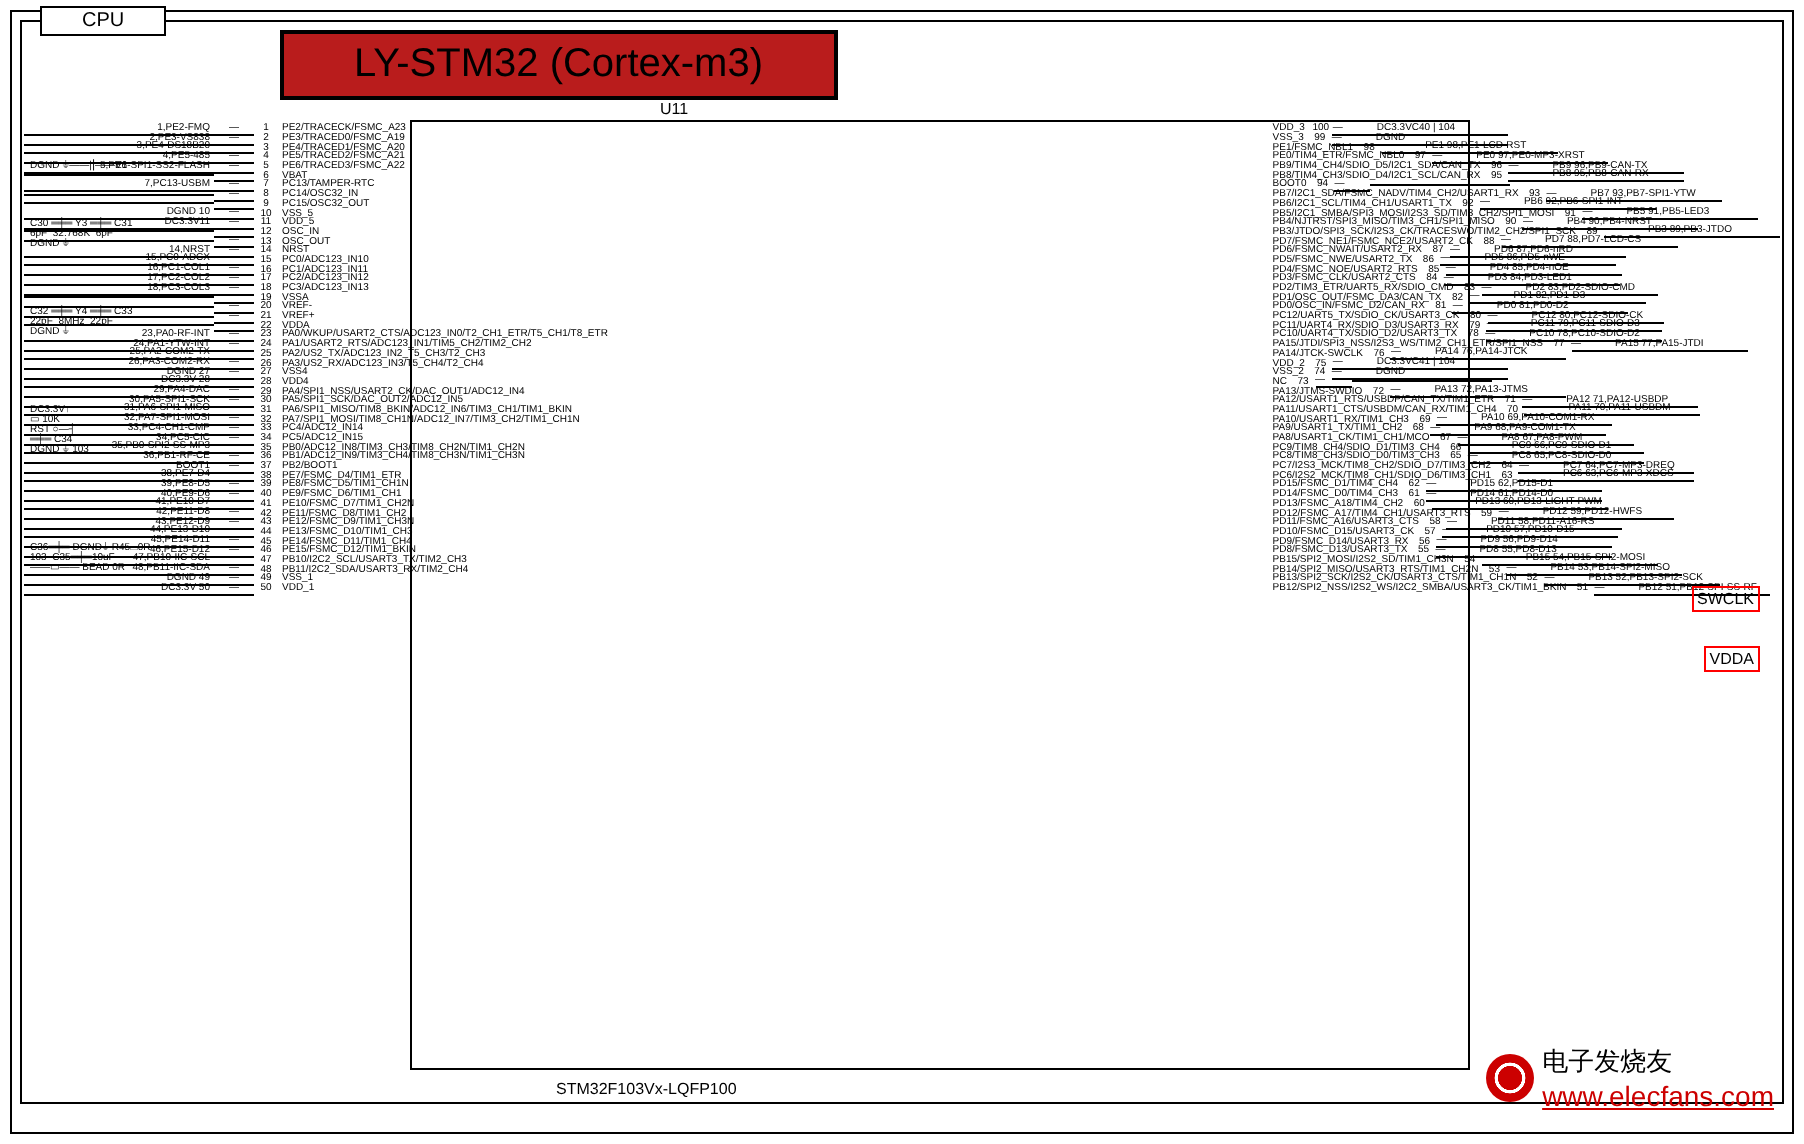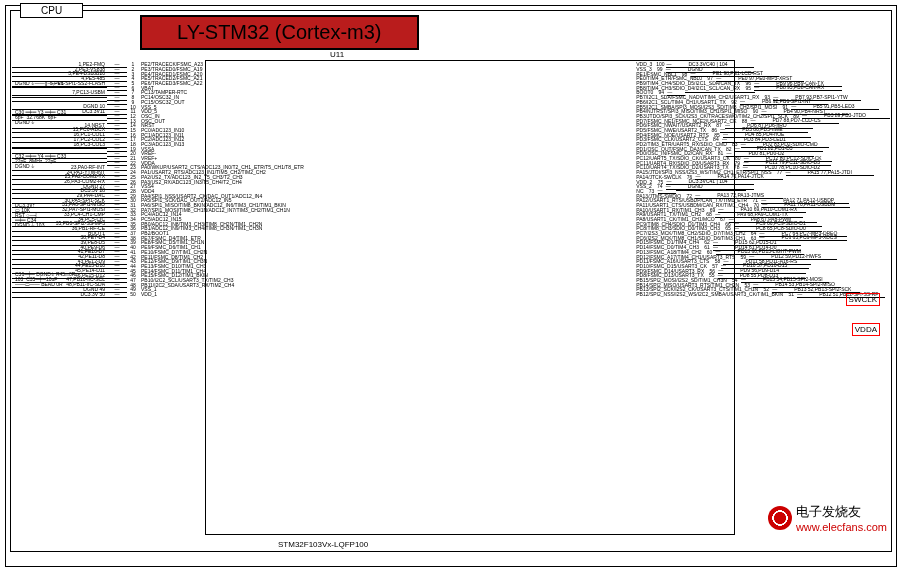--- a/index.html
+++ b/index.html
@@ -85,33 +85,33 @@
   .highlight {
     position: absolute;
     border: 1px solid #f00;
     font-size: 8px;
     color: #000;
     padding: 1px 2px;
     background: transparent;
   }
   .watermark {
     position: absolute;
-    bottom: 39px; right: 15px;
+    bottom: 16px; right: 15px;
     display: flex;
     align-items: center;
     gap: 4px;
     font-size: 11px;
   }
   .watermark .logo {
     width: 24px; height: 24px;
     background: radial-gradient(circle, #c00 35%, #fff 36%, #fff 45%, #c00 46%);
     border-radius: 50%;
   }
   .watermark .cn { font-size: 13px; }
-  .watermark .url { color: #c00; font-size: 11px; }
+  .watermark .url { color: #c00; font-size: 14px; text-decoration: underline; }
   .components {
     position: absolute;
     left: 15px; top: 80px;
     font-size: 5px;
     line-height: 1;
   }
   .comp-block {
     border: none;
     margin-bottom: 4px;
   }

